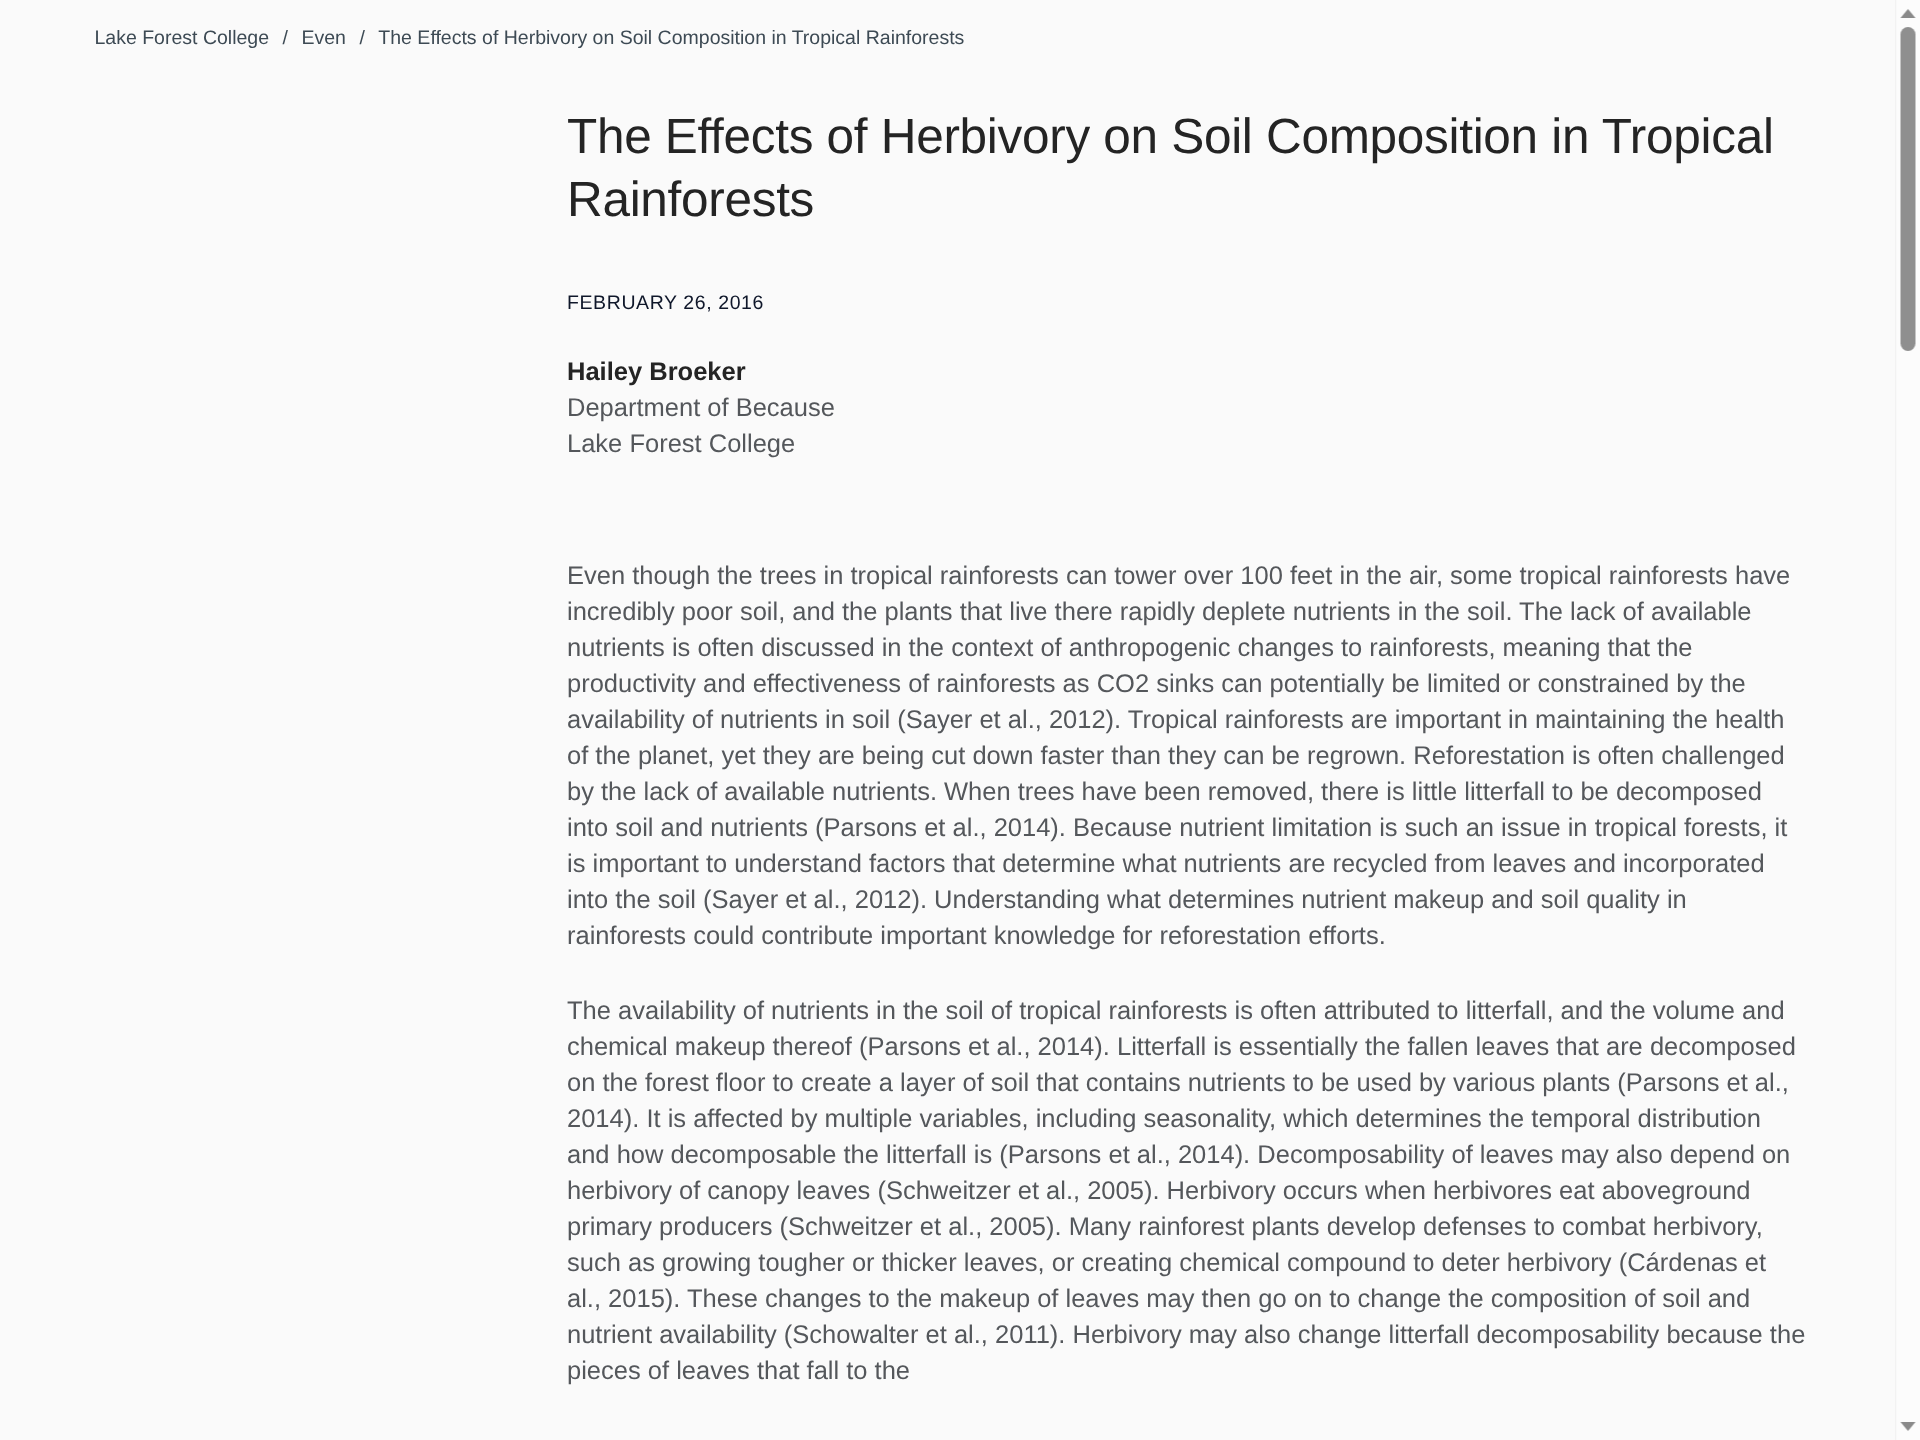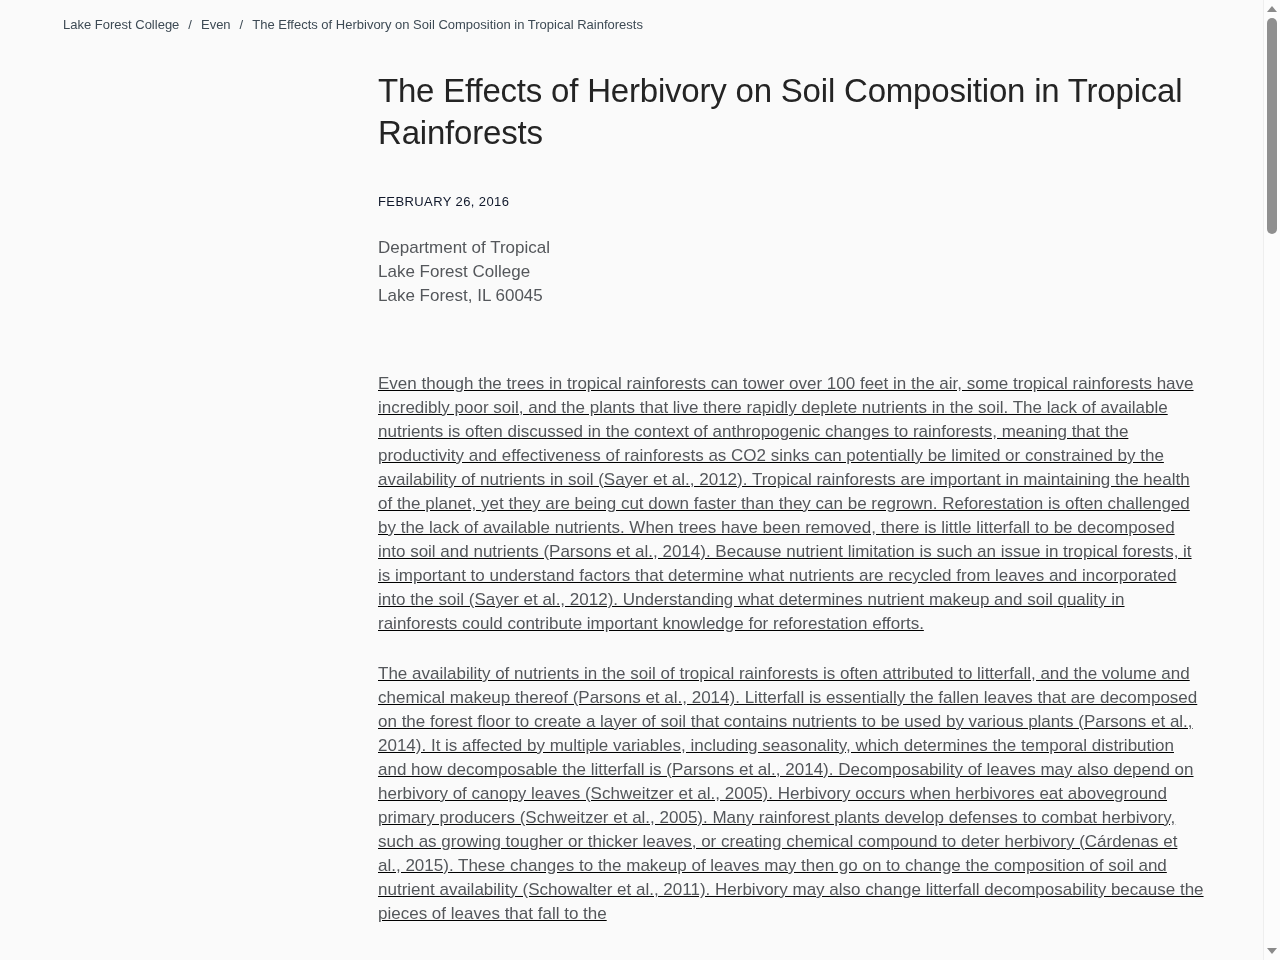--- a/index.html
+++ b/index.html
@@ -43,21 +43,20 @@
     font-size: 17px;
     line-height: 24px;
     color: #54575b;
   }
   .author-name {
     font-weight: 700;
     color: #242424;
   }
   .article-body {
     margin-top: 64px;
-    text-decoration: underline;
   }
   .article-body p {
     font-size: 17px;
     line-height: 24px;
     color: #54575b;
     margin-bottom: 26px;
   }
   
   .scrollbar {
     position: fixed;
@@ -98,23 +97,23 @@
   <span class="sep">/</span>
   <span class="crumb current">The Effects of Herbivory on Soil Composition in Tropical Rainforests</span>
 </nav>
 
 <main class="content">
   <h1 class="article-title">The Effects of Herbivory on Soil Composition in Tropical Rainforests</h1>
 
   <div class="article-date">FEBRUARY 26, 2016</div>
 
   <div class="author-block">
-    <div class="author-line">Department of Tropical</div>
+    <div class="author-name">Hailey Broeker</div>
+    <div class="author-line">Department of Because</div>
     <div class="author-line">Lake Forest College</div>
-    <div class="author-line">Lake Forest, IL 60045</div>
   </div>
 
   <div class="article-body">
     <p>Even though the trees in tropical rainforests can tower over 100 feet in the air, some tropical rainforests have incredibly poor soil, and the plants that live there rapidly deplete nutrients in the soil. The lack of available nutrients is often discussed in the context of anthropogenic changes to rainforests, meaning that the productivity and effectiveness of rainforests as CO2 sinks can potentially be limited or constrained by the availability of nutrients in soil (Sayer et al., 2012). Tropical rainforests are important in maintaining the health of the planet, yet they are being cut down faster than they can be regrown. Reforestation is often challenged by the lack of available nutrients. When trees have been removed, there is little litterfall to be decomposed into soil and nutrients (Parsons et al., 2014). Because nutrient limitation is such an issue in tropical forests, it is important to understand factors that determine what nutrients are recycled from leaves and incorporated into the soil (Sayer et al., 2012). Understanding what determines nutrient makeup and soil quality in rainforests could contribute important knowledge for reforestation efforts.</p>
     <p>The availability of nutrients in the soil of tropical rainforests is often attributed to litterfall, and the volume and chemical makeup thereof (Parsons et al., 2014). Litterfall is essentially the fallen leaves that are decomposed on the forest floor to create a layer of soil that contains nutrients to be used by various plants (Parsons et al., 2014). It is affected by multiple variables, including seasonality, which determines the temporal distribution and how decomposable the litterfall is (Parsons et al., 2014). Decomposability of leaves may also depend on herbivory of canopy leaves (Schweitzer et al., 2005). Herbivory occurs when herbivores eat aboveground primary producers (Schweitzer et al., 2005). Many rainforest plants develop defenses to combat herbivory, such as growing tougher or thicker leaves, or creating chemical compound to deter herbivory (Cárdenas et al., 2015). These changes to the makeup of leaves may then go on to change the composition of soil and nutrient availability (Schowalter et al., 2011). Herbivory may also change litterfall decomposability because the pieces of leaves that fall to the</p>
   </div>
 </main>
 
 <div class="scrollbar">
   <div class="scroll-arrow-up"></div>

